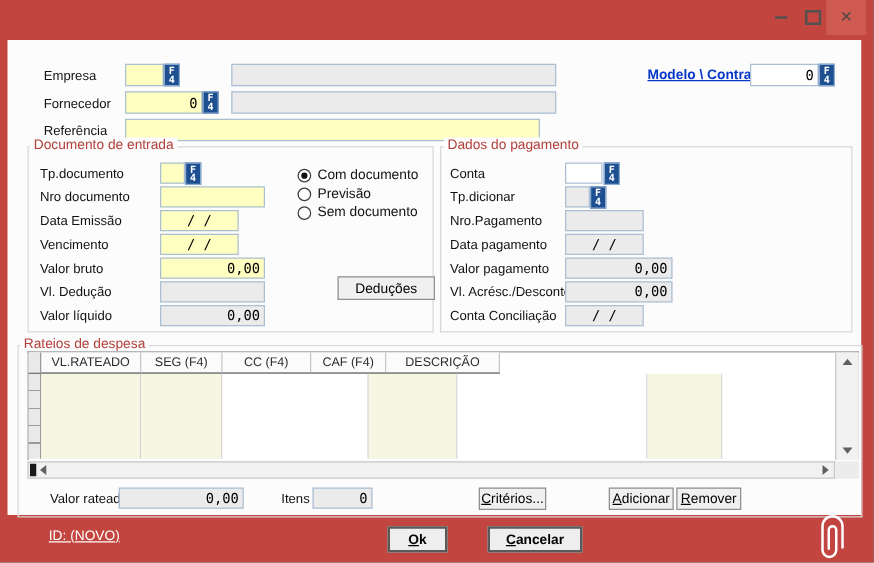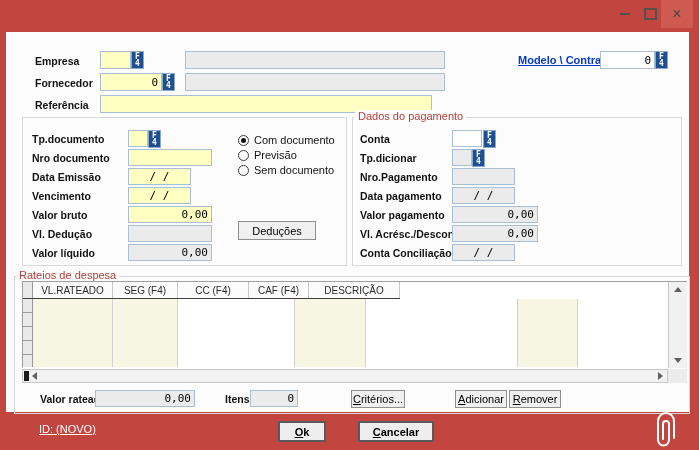--- a/index.html
+++ b/index.html
@@ -9,21 +9,21 @@
     font-family:"Liberation Sans", sans-serif;
   }
   .titlebar-text { position:absolute; left:10px; top:4px; font-size:18px; color:#fdf4e7; }
   .wbtn { position:absolute; top:0; height:28px; display:flex; align-items:center; justify-content:center; cursor:default; }
   .wbtn .dash { width:10px; height:2px; background:#55504d; }
   .wbtn .sq { width:9px; height:8px; border:2px solid #55504d; }
   .wbtn.close { background:#ce5a52; color:#4c4745; font-size:16px; }
 
   .content-bg { position:absolute; left:6px; top:32px; width:683px; height:380px; background:#fcfcfc; }
 
-  .lbl { position:absolute; font-size:10.5px; color:#121212; white-space:nowrap;font-weight:bold; }
+  .lbl { position:absolute; font-size:10.5px; color:#121212; white-space:nowrap; }
   .fld {
     position:absolute; box-sizing:border-box; height:18px;
     border:1px solid #aabfd3; background:#ffffc2;
     font-family:"DejaVu Sans Mono", monospace; font-size:11px; color:#000;
     display:flex; align-items:center; padding:0 3px;
   }
   .fld.gray  { background:#ebebeb; }
   .fld.white { background:#ffffff; }
   .fld.right { justify-content:flex-end; }
   .fld.center{ justify-content:center; }
@@ -37,21 +37,21 @@
   }
 
   .link { position:absolute; font-size:11px; font-weight:bold; color:#0637c9; text-decoration:underline; white-space:nowrap; cursor:pointer; }
 
   .grp { position:absolute; border:1px solid #d8d8d8; background:transparent; }
   .grp-lbl { position:absolute; font-size:11px; color:#b23f3a; background:#fcfcfc; padding:0 3px; white-space:nowrap; }
 
   .btn {
     position:absolute; box-sizing:border-box; background:#f0f0f0;
     border:1px solid #8f8f8f; font-size:11px; color:#000;
-    display:flex; align-items:center; justify-content:center; cursor:default;
+    display:flex; align-items:center; justify-content:center; cursor:default;margin-left:32px;
   }
   .btn.primary { border:2px solid #5a5a5a; font-weight:bold; background:#eeeeee; }
 
   .radio-row { position:absolute; display:flex; align-items:center; gap:5px; height:14px; }
   .radio-circle { width:11px; height:11px; border:1px solid #3c3c3c; border-radius:50%; background:#fff; position:relative; box-sizing:border-box; flex:0 0 auto; }
   .radio-circle.sel::after { content:""; position:absolute; left:2px; top:2px; right:2px; bottom:2px; border-radius:50%; background:#111; }
   .radio-lbl { font-size:11px; color:#121212; white-space:nowrap; }
 
   
   .grid { position:absolute; left:22px; top:281px; width:665px; height:87px; box-sizing:border-box; border:1px solid #a0a0a0; border-bottom:none; background:#fff; }
@@ -103,20 +103,21 @@
 
   <div class="lbl" style="left:35px;top:77px;">Fornecedor</div>
   <div class="fld right" style="left:100px;top:73px;width:62px;">0</div>
   <div class="f4" style="left:162px;top:73px;">F4</div>
   <div class="fld gray" style="left:185px;top:73px;width:260px;"></div>
 
   <div class="lbl" style="left:35px;top:99px;">Referência</div>
   <div class="fld" style="left:100px;top:95px;width:332px;"></div>
 
   <div class="grp" style="left:22px;top:117px;width:323px;height:147px;"></div>
+  <div class="grp-lbl" style="left:24px;top:110px;">Documento de entrada</div>
 
   <div class="lbl" style="left:32px;top:133px;">Tp.documento</div>
   <div class="fld" style="left:128px;top:130px;width:20px;height:17px;"></div>
   <div class="f4" style="left:148px;top:130px;">F4</div>
 
   <div class="lbl" style="left:32px;top:152px;">Nro documento</div>
   <div class="fld" style="left:128px;top:149px;width:84px;height:17px;"></div>
 
   <div class="lbl" style="left:32px;top:171px;">Data Emissão</div>
   <div class="fld center" style="left:128px;top:168px;width:63px;height:17px;">/    /</div>

